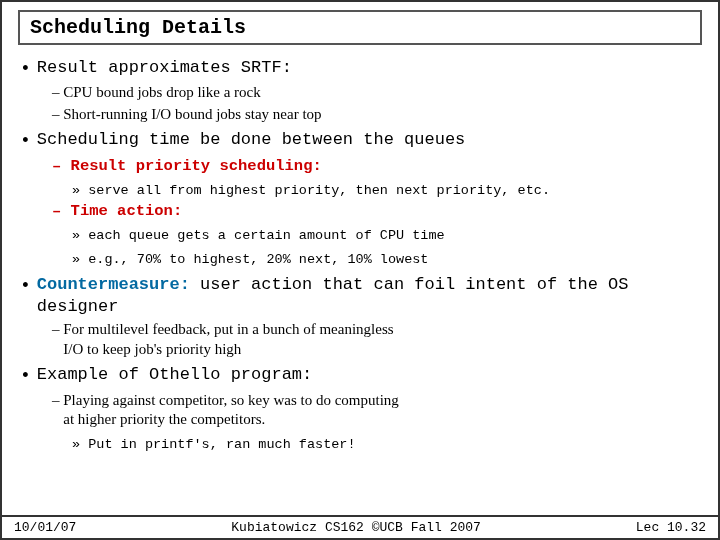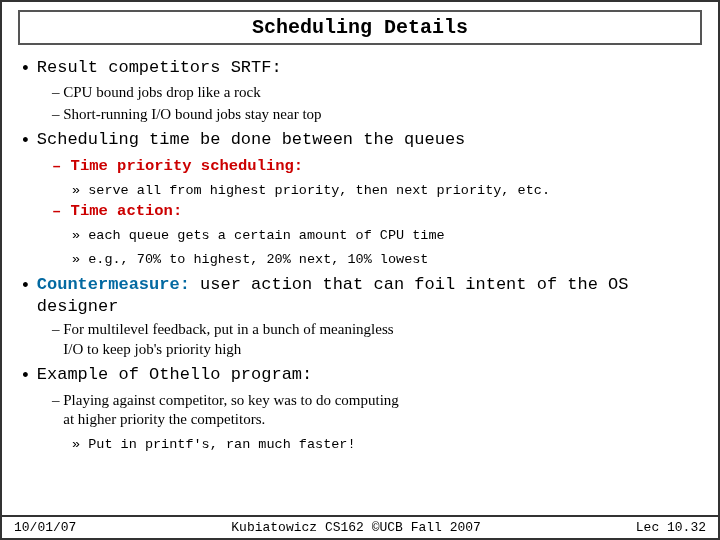--- a/index.html
+++ b/index.html
@@ -15,21 +15,20 @@
       height: 540px;
       border: 2px solid #333;
       display: flex;
       flex-direction: column;
       padding: 0;
     }
     .title-bar {
       background: #fff;
       border: 2px solid #555;
       margin: 8px 16px 6px 16px;
-      text-align: center;
       padding: 4px 10px;
     }
     .title-text {
       font-size: 20px;
       font-weight: bold;
       font-family: 'Courier New', Courier, monospace;
       color: #000;
     }
     .content {
       flex: 1;
@@ -102,30 +101,30 @@
 
 <div class="slide">
   <div class="title-bar">
     <span class="title-text">Scheduling Details</span>
   </div>
 
   <div class="content">
 
     <div class="bullet-main">
       <span class="dot">•</span>
-      <span>Result competitors SRTF:</span>
+      <span>Result approximates SRTF:</span>
     </div>
     <div class="sub1">– CPU bound jobs drop like a rock</div>
     <div class="sub1">– Short-running I/O bound jobs stay near top</div>
 
     <div class="bullet-main" style="margin-top:5px;">
       <span class="dot">•</span>
       <span>Scheduling time be done between the queues</span>
     </div>
-    <div class="sub1-red">– Time priority scheduling:</div>
+    <div class="sub1-red">– Result priority scheduling:</div>
     <div class="sub2">» serve all from highest priority, then next priority, etc.</div>
     <div class="sub1-red">– Time action:</div>
     <div class="sub2">» each queue gets a certain amount of CPU time</div>
     <div class="sub2">» e.g., 70% to highest, 20% next, 10% lowest</div>
 
     <div class="bullet-main" style="margin-top:5px; align-items:flex-start;">
       <span class="dot">•</span>
       <span>
         <span style="color:#0369a1; font-weight:bold;">Countermeasure:</span><span class="inline-black"> user action that can foil intent of the OS designer</span>
       </span>

